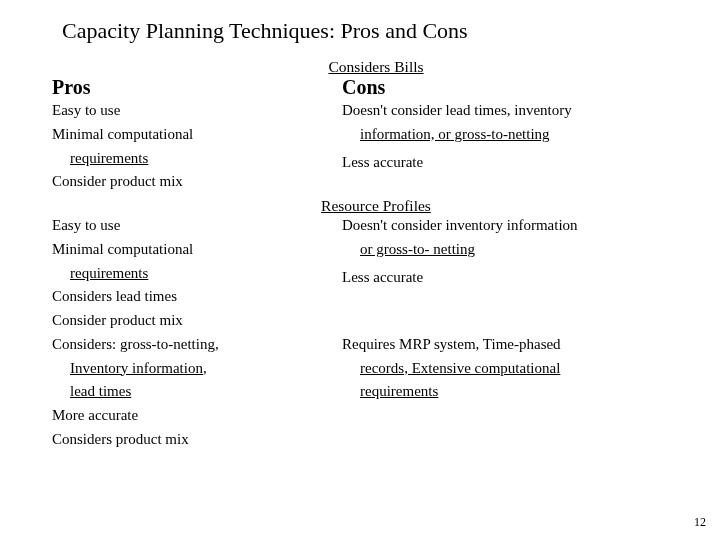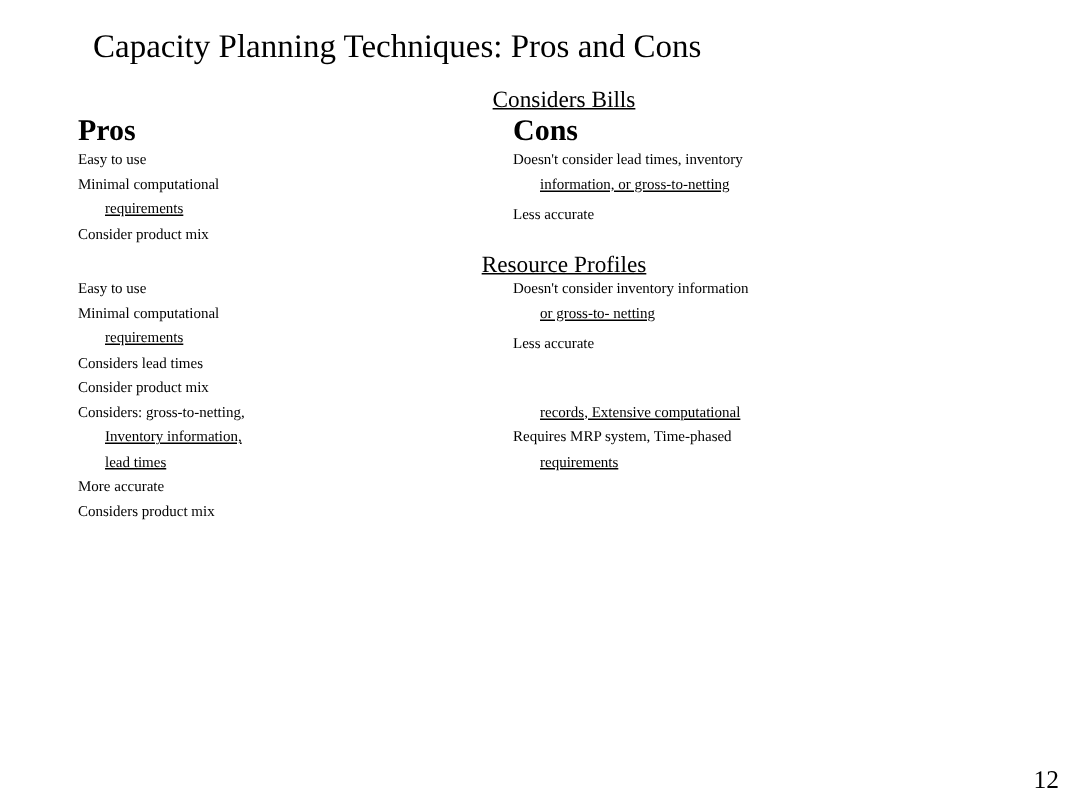--- a/index.html
+++ b/index.html
@@ -38,37 +38,37 @@
       text-decoration: underline;
       font-weight: normal;
       text-align: center;
     }
     .section-label {
       font-size: 20px;
       font-weight: bold;
       margin-bottom: 1px;
     }
     .text-block {
-      font-size: 10px;
+      font-size: 15px;
       line-height: 1.45;
       margin-bottom: 2px;
     }
     .indent {
       padding-left: 18px;
       text-decoration: underline;
     }
     .center-heading-row {
       grid-column: 1 / 3;
       text-align: center;
     }
     .page-number {
       position: absolute;
       bottom: 10px;
       right: 30px;
-      font-size: 17px;
+      font-size: 12px;
     }
     .spacer { height: 4px; }
   </style>
 </head>
 <body>
 <div class="page">
 
   <div class="title">Capacity Planning Techniques: Pros and Cons</div>
 
   <div class="content-grid">
@@ -119,21 +119,21 @@
 
     <div>
       <div class="text-block">Considers: gross-to-netting,</div>
       <div class="text-block indent">Inventory information,</div>
       <div class="text-block indent">lead times</div>
       <div class="text-block">More accurate</div>
       <div class="text-block">Considers product mix</div>
     </div>
 
     <div>
+      <div class="text-block">Requires MRP system, Time-phased</div>
       <div class="text-block indent">records, Extensive computational</div>
-      <div class="text-block">Requires MRP system, Time-phased</div>
       <div class="text-block indent">requirements</div>
     </div>
 
   </div>
 
   <div class="page-number">12</div>
 </div>
 
 </body></html>

